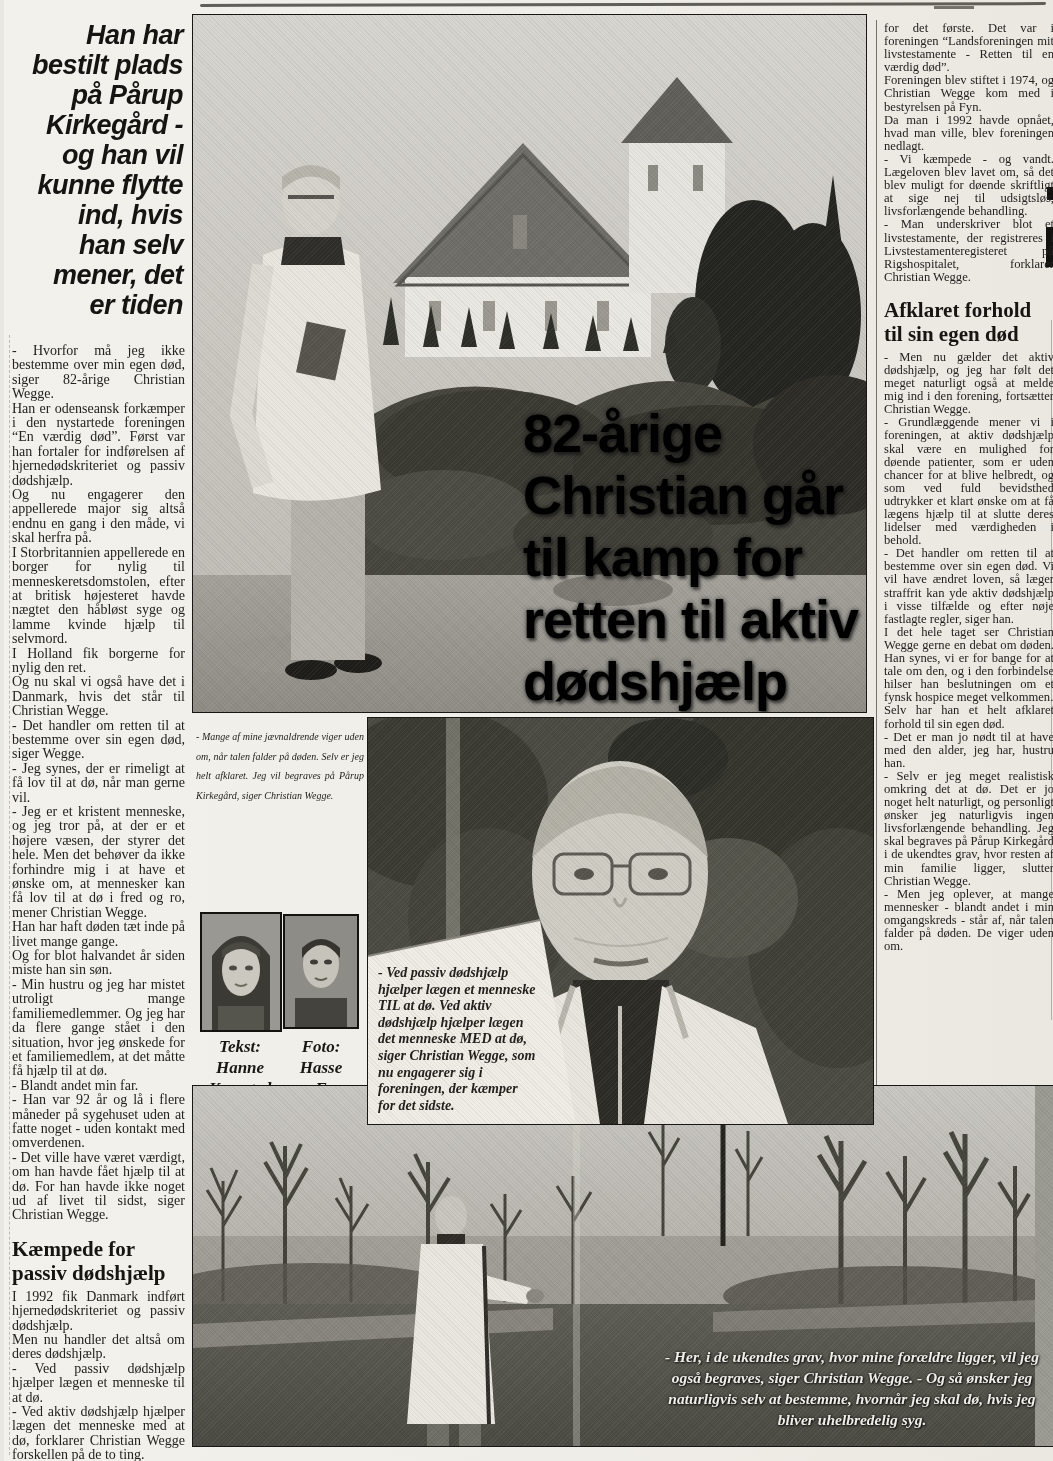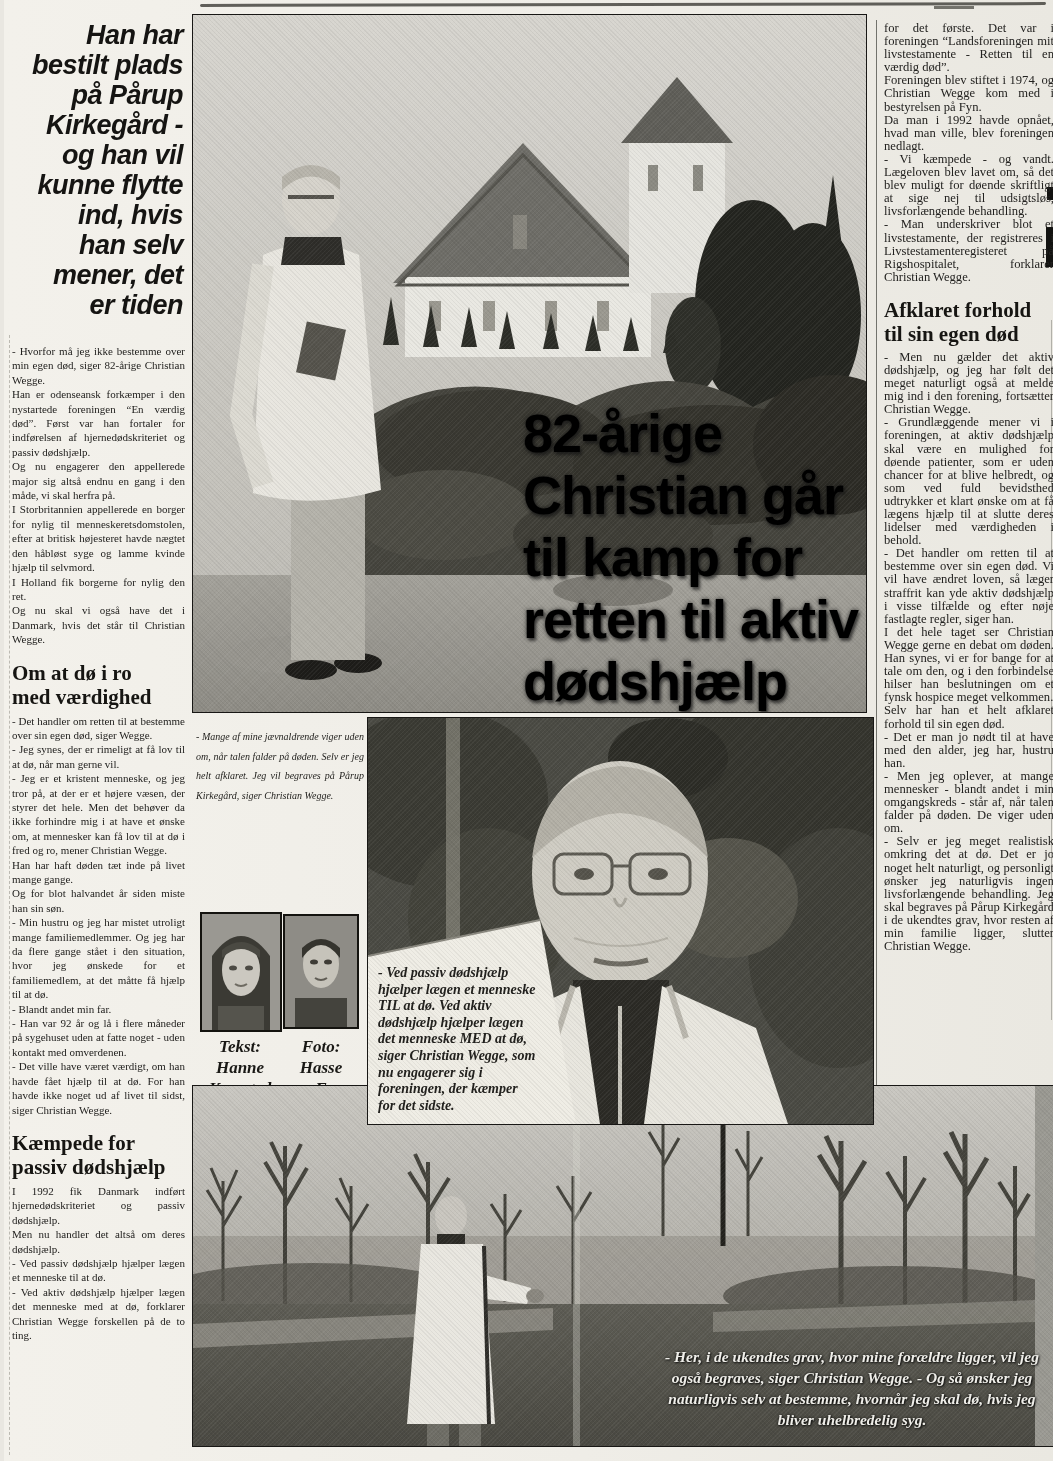--- a/index.html
+++ b/index.html
@@ -10,21 +10,21 @@
         background:
           linear-gradient(90deg,#f3f1eb 0%,#efede7 55%,#eae8e1 100%);
         overflow:hidden;color:#1f1e1b;}
   
   .col{position:absolute;}
   .col-left{left:8px;top:20px;width:173px;}
   .col-right{left:880px;top:22px;width:170px;}
   .intro{font-family:"Liberation Sans",sans-serif;font-weight:bold;font-style:italic;
          font-size:27px;line-height:30px;text-align:right;color:#151412;
          white-space:pre-line;margin:0 2px 24px 0;letter-spacing:-0.5px;}
-  .para{margin:0;text-align:justify;font-size:11px;line-height:14.4px;color:#232220;}
+  .para{margin:0;text-align:justify;font-size:14px;line-height:14.4px;color:#232220;}
   .col-right .para{font-size:12.6px;line-height:13.1px;}
   .heading{font-weight:bold;font-size:21px;line-height:24px;white-space:pre-line;
            margin:14px 0 5px 0;color:#161512;}
   
   .photo{position:absolute;border:1px solid #181715;overflow:hidden;background:#9a9992;}
   .photo::after{content:"";position:absolute;inset:0;pointer-events:none;
      background-image:
        repeating-linear-gradient(45deg,rgba(0,0,0,.05) 0 1px,transparent 1px 3px),
        repeating-linear-gradient(-45deg,rgba(255,255,255,.05) 0 1px,transparent 1px 3px);}
   .photo-top{left:188px;top:14px;width:673px;height:697px;z-index:1;}
@@ -90,22 +90,20 @@
 er tiden</div>
     <div>
 
     <p class="para">- Hvorfor må jeg ikke bestemme over min egen død, siger 82-årige Christian Wegge.</p>
         <p class="para">Han er odenseansk forkæmper i den nystartede foreningen “En værdig død”. Først var han fortaler for indførelsen af hjernedødskriteriet og passiv dødshjælp.</p>
         <p class="para">Og nu engagerer den appellerede major sig altså endnu en gang i den måde, vi skal herfra på.</p>
         <p class="para">I Storbritannien appellerede en borger for nylig til menneskeretsdomstolen, efter at britisk højesteret havde nægtet den håbløst syge og lamme kvinde hjælp til selvmord.</p>
         <p class="para">I Holland fik borgerne for nylig den ret.</p>
         <p class="para">Og nu skal vi også have det i Danmark, hvis det står til Christian Wegge.</p>
       </div>
-    <div class="heading">Om at dø i ro
-med værdighed</div>
     <div>
 
     <p class="para">- Det handler om retten til at bestemme over sin egen død, siger Wegge.</p>
         <p class="para">- Jeg synes, der er rimeligt at få lov til at dø, når man gerne vil.</p>
         <p class="para">- Jeg er et kristent menneske, og jeg tror på, at der er et højere væsen, der styrer det hele. Men det behøver da ikke forhindre mig i at have et ønske om, at mennesker kan få lov til at dø i fred og ro, mener Christian Wegge.</p>
         <p class="para">Han har haft døden tæt inde på livet mange gange.</p>
         <p class="para">Og for blot halvandet år siden miste han sin søn.</p>
         <p class="para">- Min hustru og jeg har mistet utroligt mange familiemedlemmer. Og jeg har da flere gange stået i den situation, hvor jeg ønskede for et familiemedlem, at det måtte få hjælp til at dø.</p>
         <p class="para">- Blandt andet min far.</p>
         <p class="para">- Han var 92 år og lå i flere måneder på sygehuset uden at fatte noget - uden kontakt med omverdenen.</p>
@@ -340,18 +338,18 @@
     <div class="heading">Afklaret forhold
 til sin egen død</div>
     <div>
 
     <p class="para">- Men nu gælder det aktiv dødshjælp, og jeg har følt det meget naturligt også at melde mig ind i den forening, fortsætter Christian Wegge.</p>
         <p class="para">- Grundlæggende mener vi i foreningen, at aktiv dødshjælp skal være en mulighed for døende patienter, som er uden chancer for at blive helbredt, og som ved fuld bevidsthed udtrykker et klart ønske om at få lægens hjælp til at slutte deres lidelser med værdigheden i behold.</p>
         <p class="para">- Det handler om retten til at bestemme over sin egen død. Vi vil have ændret loven, så læger straffrit kan yde aktiv dødshjælp i visse tilfælde og efter nøje fastlagte regler, siger han.</p>
         <p class="para">I det hele taget ser Christian Wegge gerne en debat om døden. Han synes, vi er for bange for at tale om den, og i den forbindelse hilser han beslutningen om et fynsk hospice meget velkommen.</p>
         <p class="para">Selv har han et helt afklaret forhold til sin egen død.</p>
         <p class="para">- Det er man jo nødt til at have med den alder, jeg har, hustru han.</p>
+        <p class="para">- Selv er jeg meget realistisk omkring det at dø. Det er jo noget helt naturligt, og personligt ønsker jeg naturligvis ingen livsforlængende behandling. Jeg skal begraves på Pårup Kirkegård i de ukendtes grav, hvor resten af min familie ligger, slutter Christian Wegge.</p>
         <p class="para">- Men jeg oplever, at mange mennesker - blandt andet i min omgangskreds - står af, når talen falder på døden. De viger uden om.</p>
-        <p class="para">- Selv er jeg meget realistisk omkring det at dø. Det er jo noget helt naturligt, og personligt ønsker jeg naturligvis ingen livsforlængende behandling. Jeg skal begraves på Pårup Kirkegård i de ukendtes grav, hvor resten af min familie ligger, slutter Christian Wegge.</p>
       </div>
   </div>
 
 </div>
 
 </body></html>

